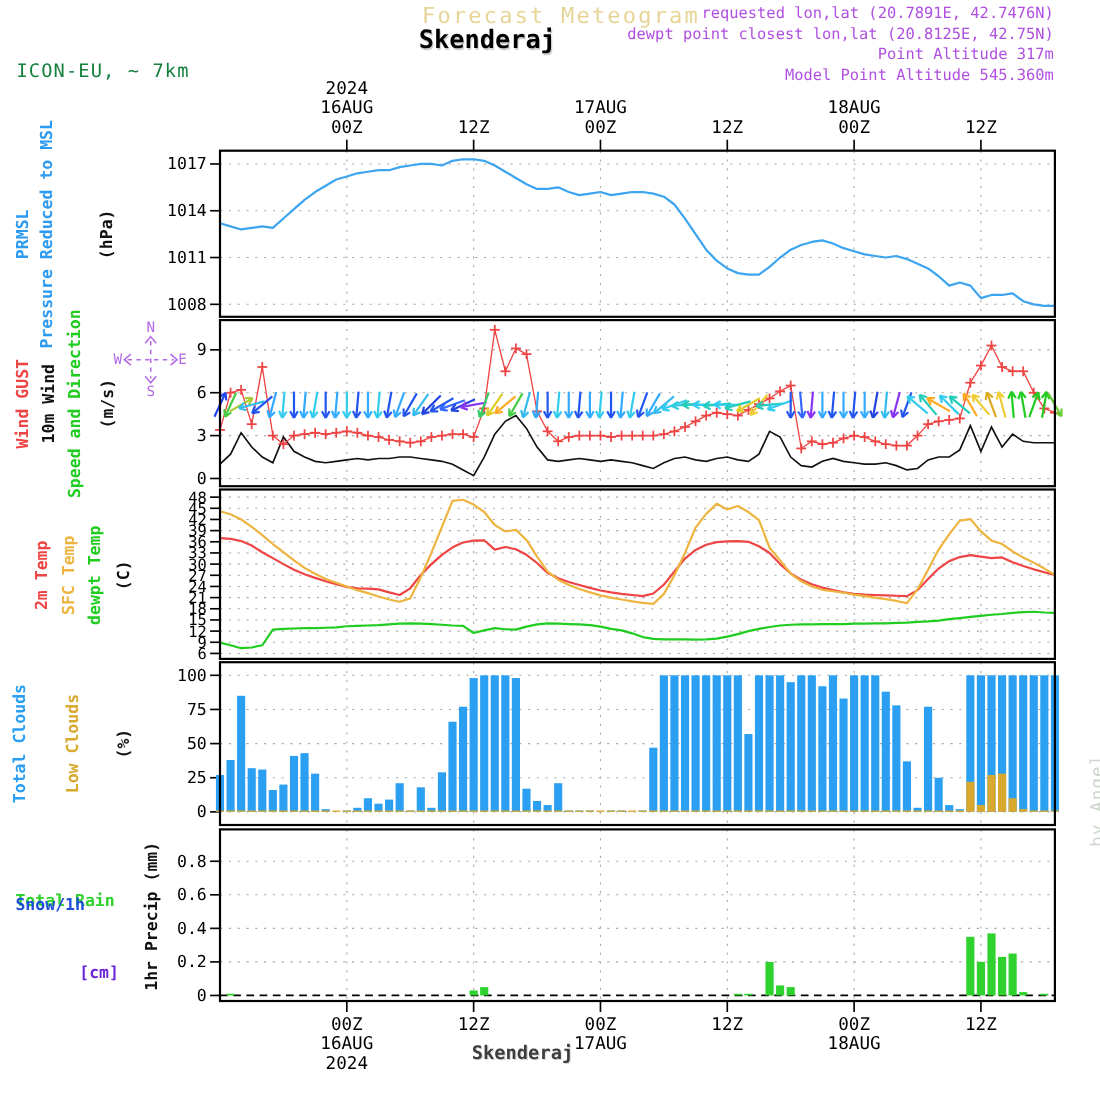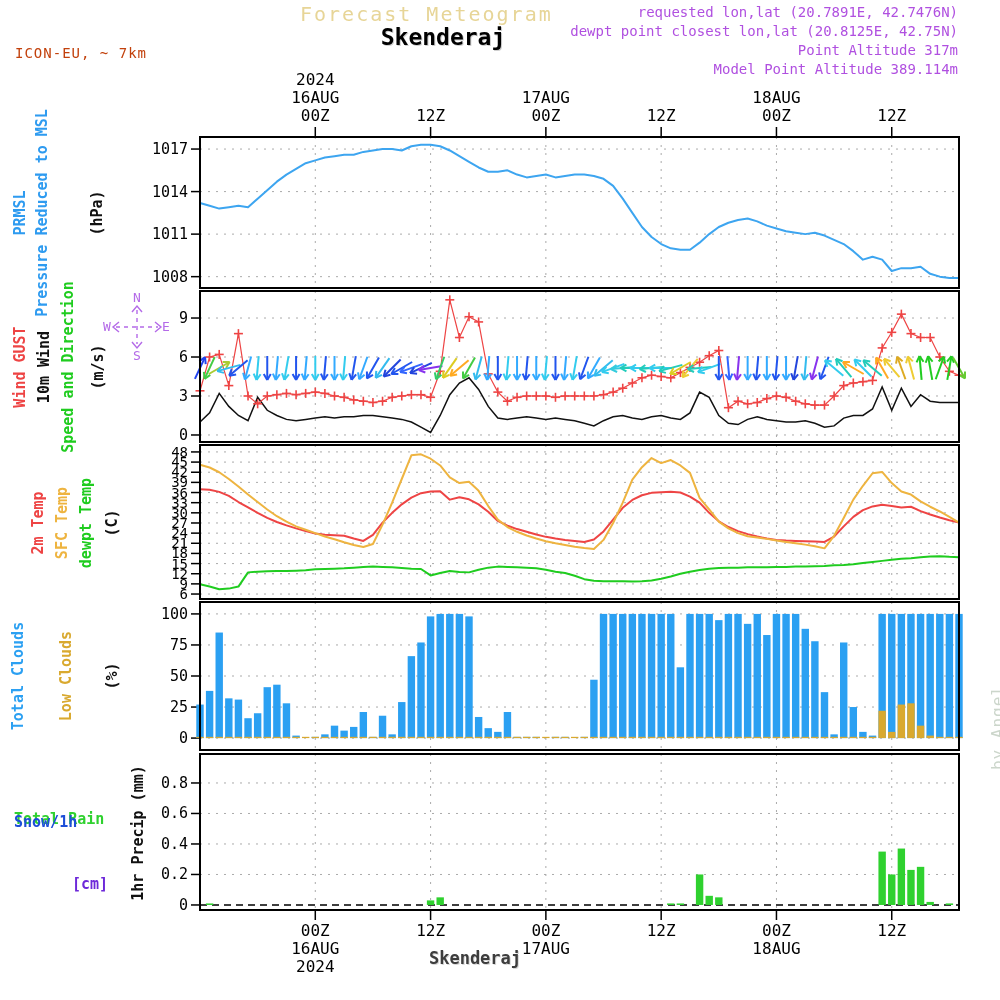--- a/index.html
+++ b/index.html
@@ -1,44 +1,44 @@
 <!DOCTYPE html>
 <html><head>
 <meta charset="utf-8">
 <style>
   html,body{margin:0;padding:0;background:#fff;}
   #page{position:relative;width:1000px;height:1000px;background:#ffffff;overflow:hidden;
         font-family:"DejaVu Sans Mono", monospace;}
   .abs{position:absolute;white-space:nowrap;}
-  .hdr-fm{left:300px;top:2px;width:420px;font-size:20px;letter-spacing:2px;color:#e7d597;}
+  .hdr-fm{left:300px;top:2px;width:420px;text-align:center;font-size:20px;letter-spacing:2px;color:#e7d597;}
   .hdr-station{left:333px;top:24px;width:220px;text-align:center;font-size:23px;font-weight:bold;color:#000;
                text-shadow:1px 1px 0 #cfcfcf,0 0 3px #fff;}
   .hdr-right{right:42px;top:3px;text-align:right;font-size:14px;line-height:19px;color:#b050e0;}
-  .hdr-model{left:15px;top:45px;font-size:14px;letter-spacing:1px;color:#c2410c;}
+  .hdr-model{left:15px;top:55px;font-size:17px;letter-spacing:1px;color:#15803d;}
   .vwrap{position:absolute;width:0;height:0;}
   .vlabel{transform:translate(-50%,-50%) rotate(-90deg);white-space:nowrap;display:inline-block;
           font-size:15px;font-weight:bold;}
   .hlabel{font-size:15px;font-weight:bold;}
   .watermark{right:12px;top:685px;transform:rotate(-90deg);transform-origin:top right;
              font-size:16px;color:#ccd6cb;letter-spacing:1px;}
   .footer-station{left:375px;top:948px;width:200px;text-align:center;font-size:17px;font-weight:bold;color:#3d3d3d;
                   text-shadow:1px 1px 0 #d8d8d8;}
   svg{position:absolute;left:0;top:0;}
 </style>
 </head>
 <body>
 <div id="page">
 
 <div class="abs hdr-fm">Forecast Meteogram</div>
 <div class="abs hdr-station">Skenderaj</div>
 <div class="abs hdr-right">
   <div>requested lon,lat (20.7891E, 42.7476N)</div>
   <div>dewpt point closest lon,lat (20.8125E, 42.75N)</div>
   <div>Point Altitude 317m</div>
-  <div>Model Point Altitude 389.114m</div>
+  <div>Model Point Altitude 545.360m</div>
 </div>
 <div class="abs hdr-model">ICON-EU, ~ 7km</div>
 
 <div class="vwrap" style="left:20px;top:212px"><span class="vlabel" style="color: rgb(46, 155, 240);">PRMSL</span></div>
 <div class="vwrap" style="left:42px;top:212px"><span class="vlabel" style="color: rgb(46, 155, 240);">Pressure Reduced to MSL</span></div>
 <div class="vwrap" style="left:97px;top:212px"><span class="vlabel" style="color: rgb(17, 17, 17);">(hPa)</span></div>
 
 <div class="vwrap" style="left:20px;top:366px"><span class="vlabel" style="color: rgb(238, 68, 68);">Wind GUST</span></div>
 <div class="vwrap" style="left:44px;top:366px"><span class="vlabel" style="color: rgb(17, 17, 17);">10m Wind</span></div>
 <div class="vwrap" style="left:68px;top:366px"><span class="vlabel" style="color: rgb(31, 204, 31);">Speed and Direction</span></div>

